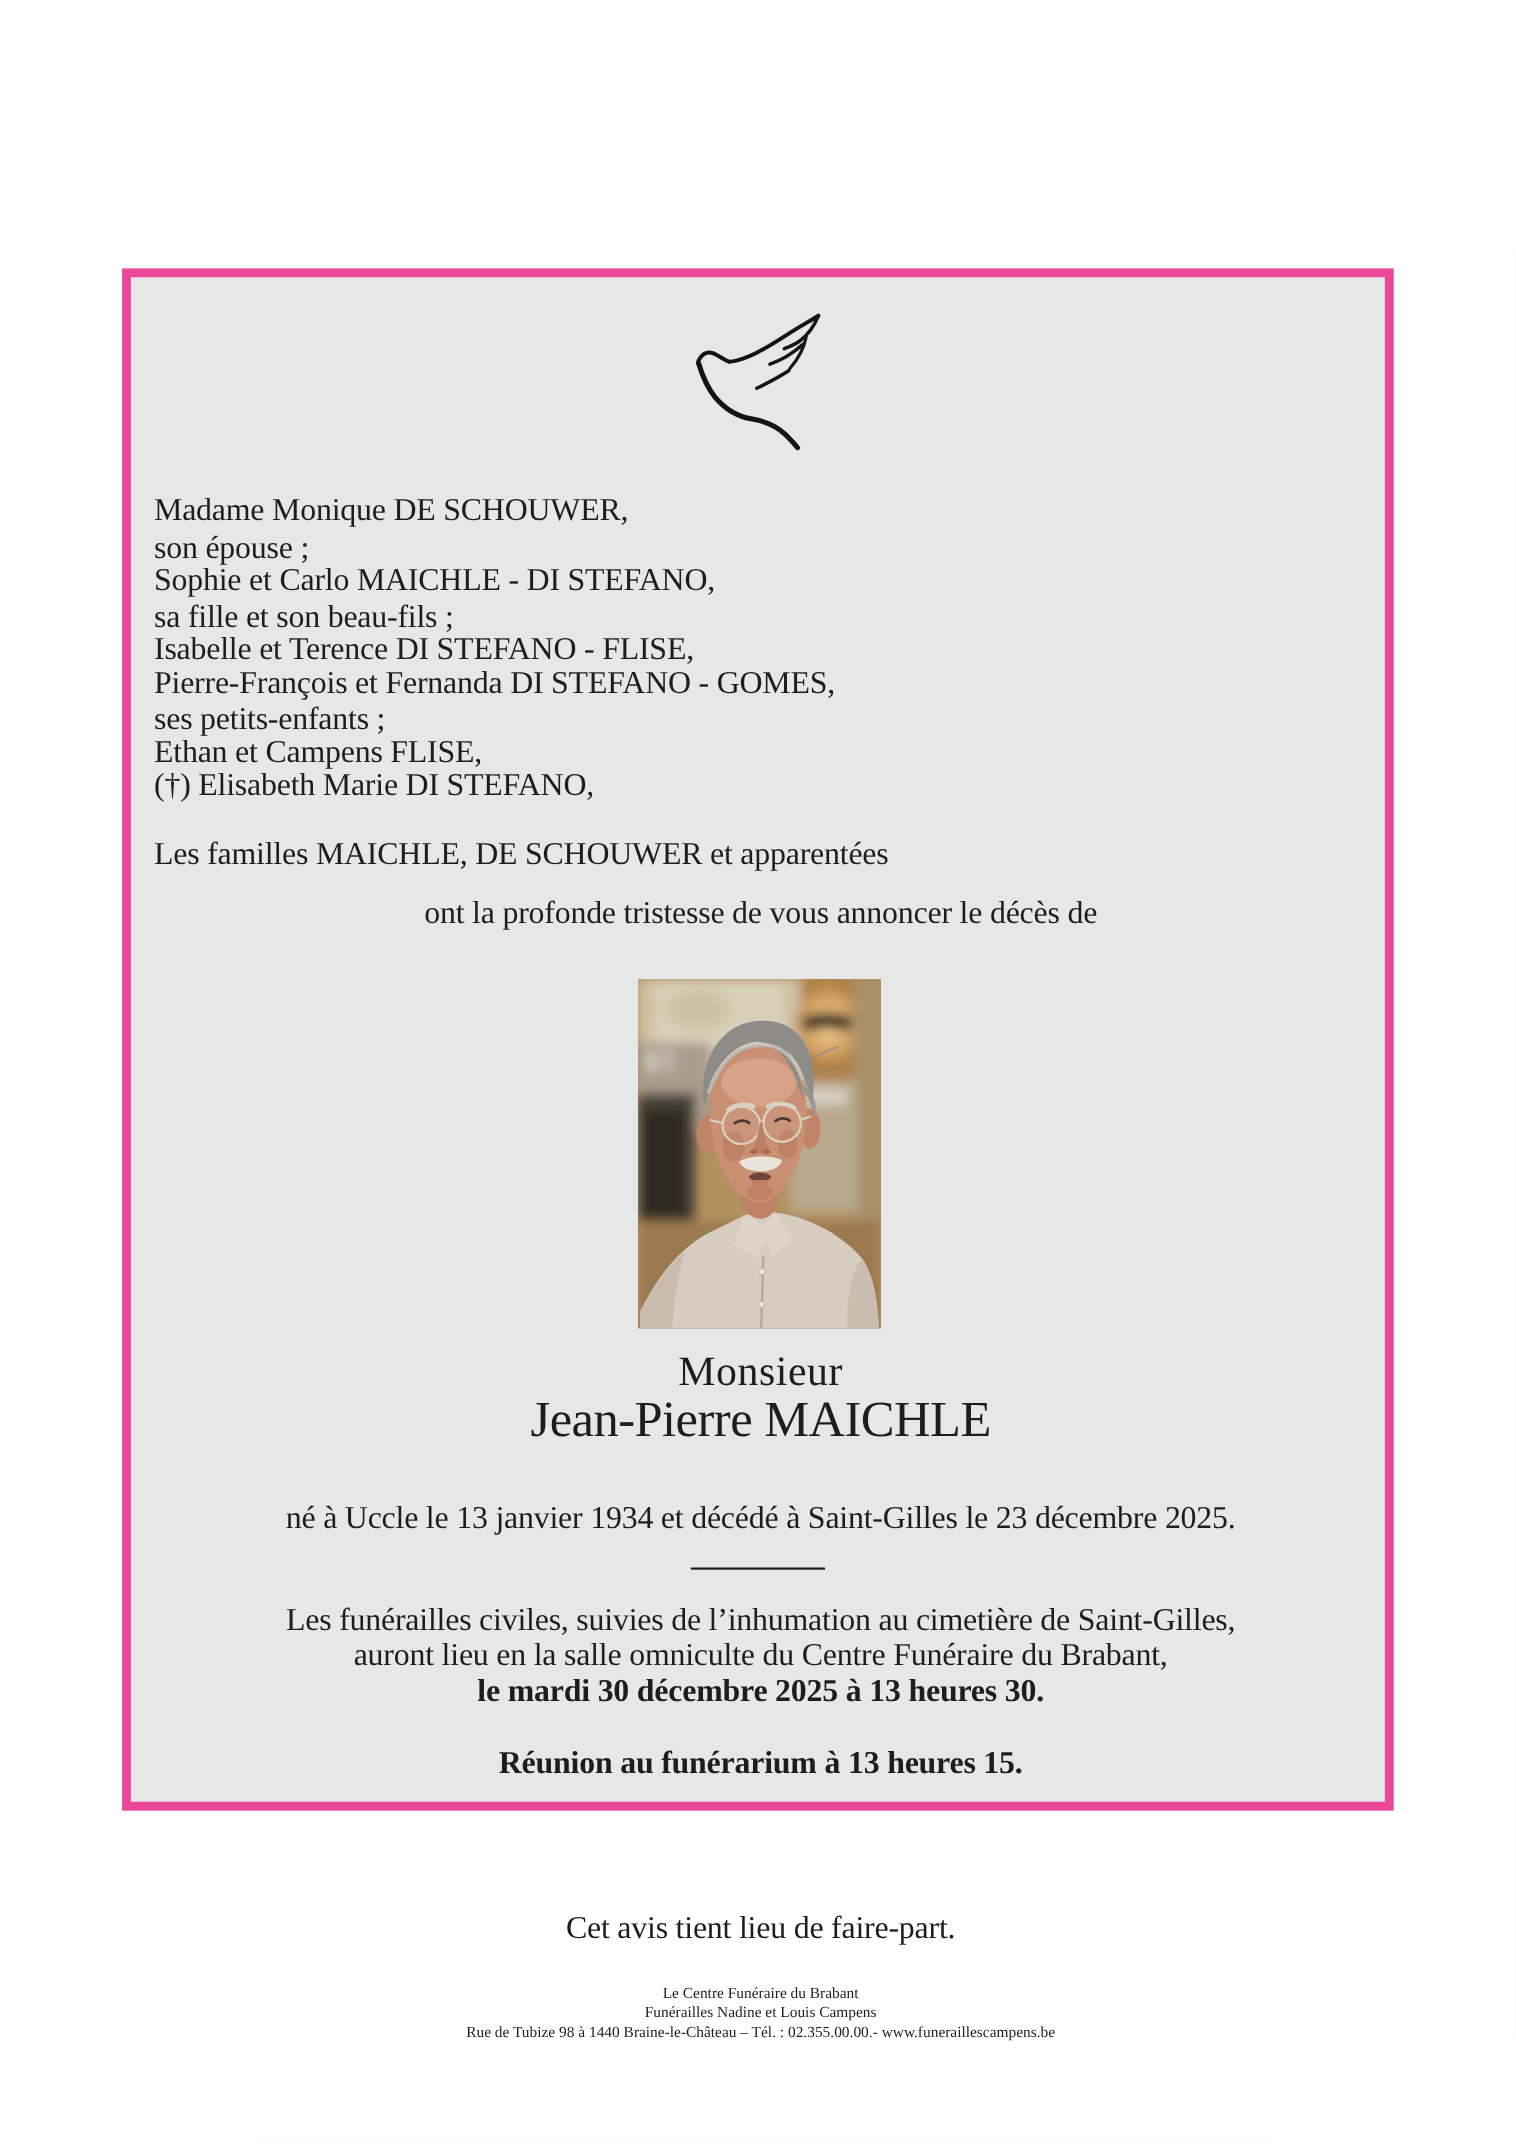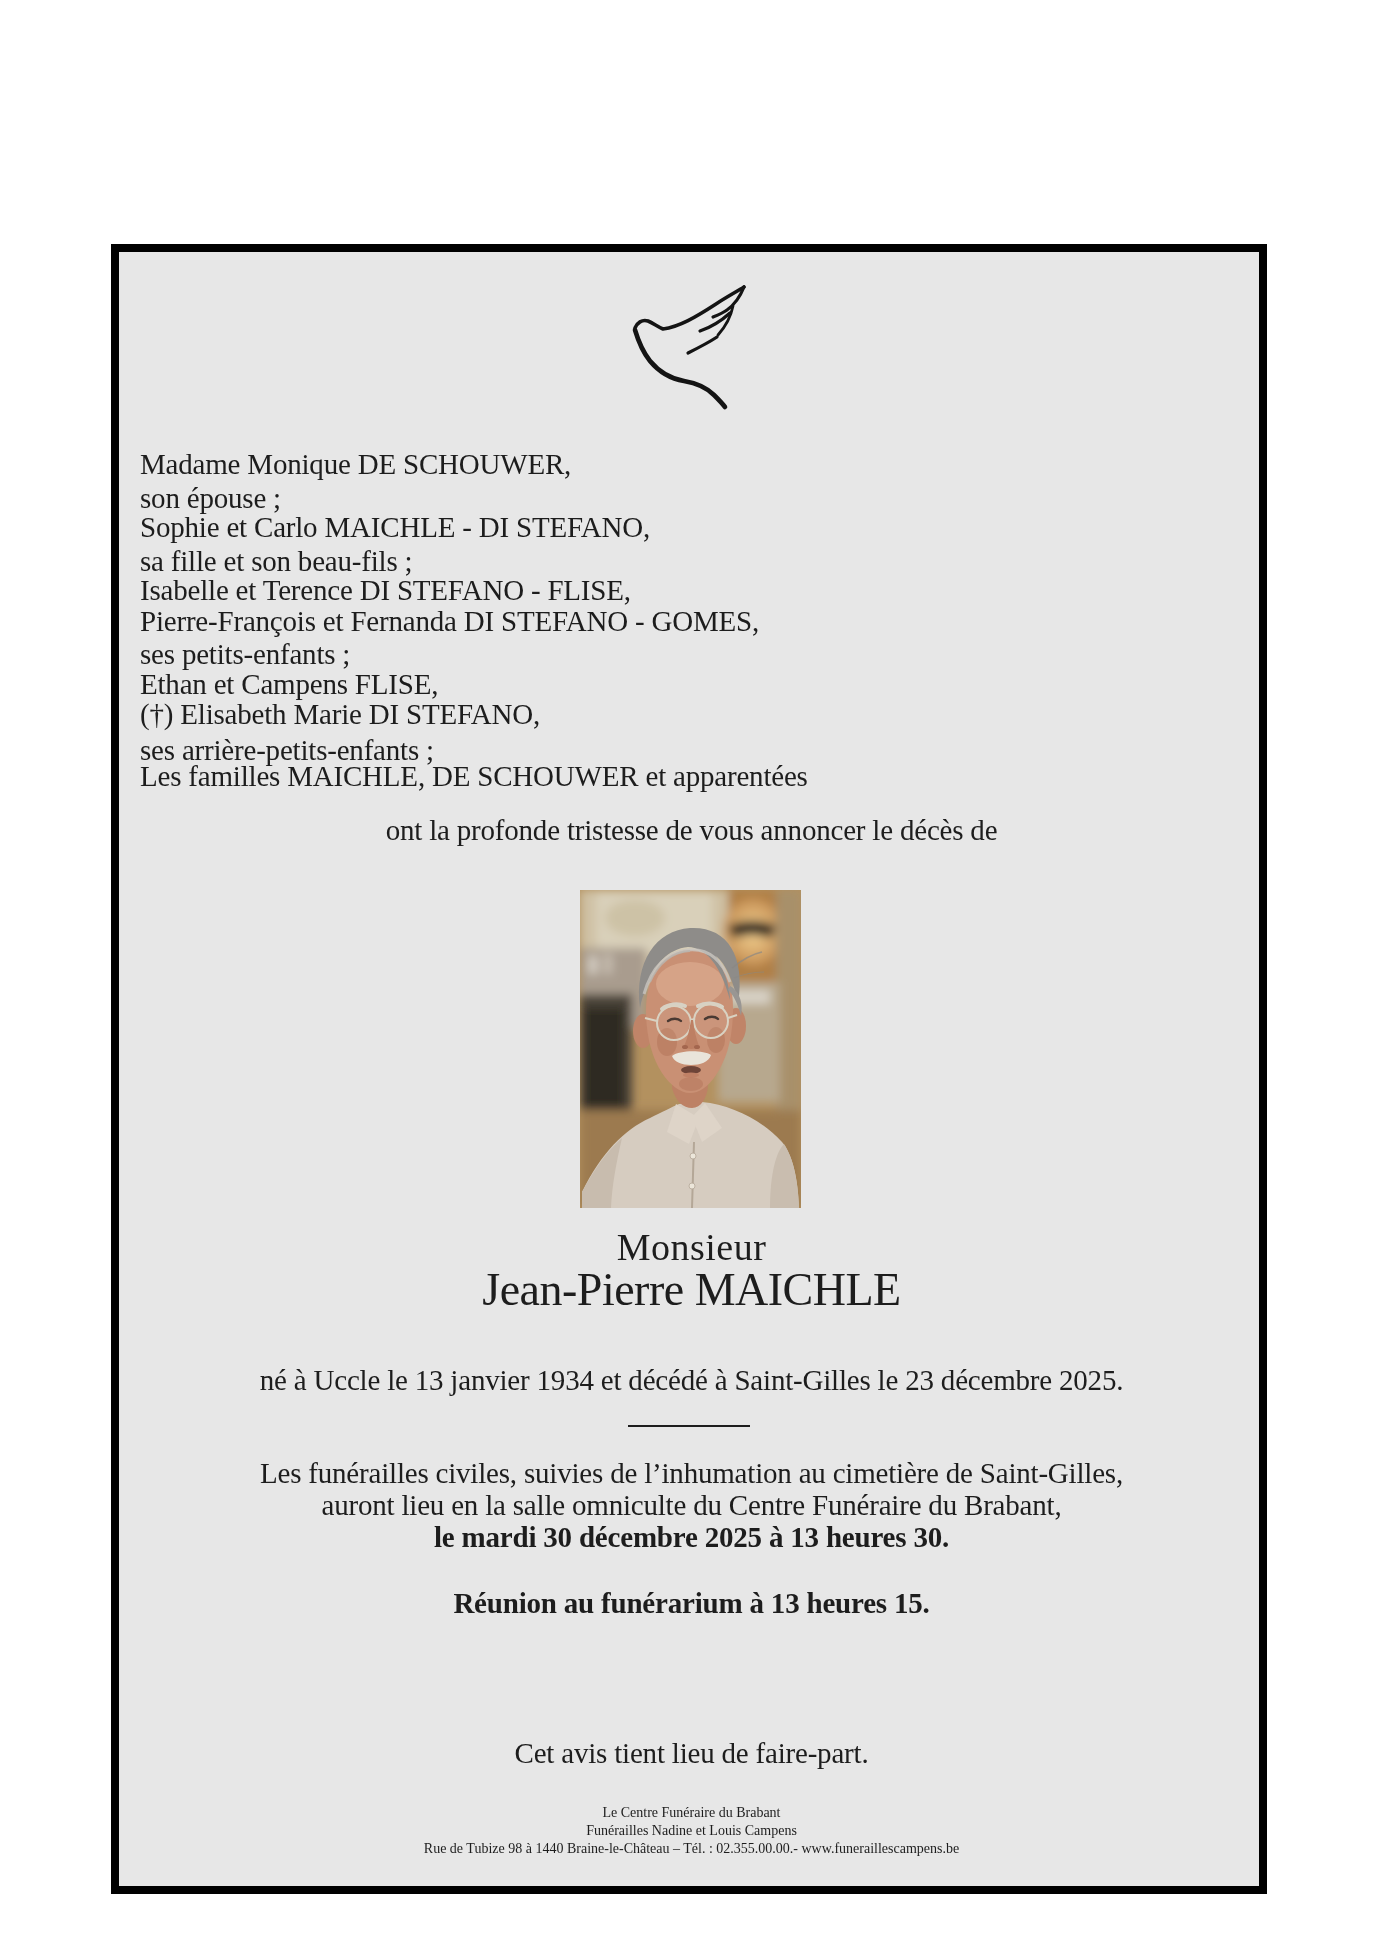--- a/index.html
+++ b/index.html
@@ -6,23 +6,23 @@
   body{
     width:1378px;height:1949px;
     background:#ffffff;
     font-family:"Liberation Serif", serif;
     color:#1d1d1d;
     position:relative;
     overflow:hidden;
   }
   .card{
     position:absolute;left:111px;top:244px;
-    width:1156px;height:1650px;
+    width:1156px;height:1402px;
     box-sizing:border-box;
-    border:8px solid #000000;
+    border:8px solid #ec4899;
     background:#e7e7e7;
   }
   .line{
     position:absolute;left:21px;right:16px;
     font-size:29px;line-height:1.1;
     letter-spacing:-0.2px;
     white-space:nowrap;
   }
   .l{text-align:left;}
   .r{}
@@ -68,21 +68,20 @@
 
   <div class="line l" style="top:197px">Madame Monique DE SCHOUWER,</div>
   <div class="line r" style="top:231px">son épouse ;</div>
   <div class="line l" style="top:260px">Sophie et Carlo MAICHLE - DI STEFANO,</div>
   <div class="line r" style="top:294px">sa fille et son beau-fils ;</div>
   <div class="line l" style="top:323px">Isabelle et Terence DI STEFANO - FLISE,</div>
   <div class="line l" style="top:354px">Pierre-François et Fernanda DI STEFANO - GOMES,</div>
   <div class="line r" style="top:387px">ses petits-enfants ;</div>
   <div class="line l" style="top:417px">Ethan et Campens FLISE,</div>
   <div class="line l" style="top:447px">(†) Elisabeth Marie DI STEFANO,</div>
-  <div class="line r" style="top:483px">ses arrière-petits-enfants ;</div>
   <div class="line l" style="top:509px">Les familles MAICHLE, DE SCHOUWER et apparentées</div>
 
   <div class="line c" style="top:563px">ont la profonde tristesse de vous annoncer le décès de</div>
 
   <div class="photo">
     <svg viewBox="0 0 221 318" width="221" height="318">
       <defs>
         <filter id="bgblur" x="-20%" y="-20%" width="140%" height="140%">
             <feGaussianBlur stdDeviation="5"></feGaussianBlur>
           </filter>

